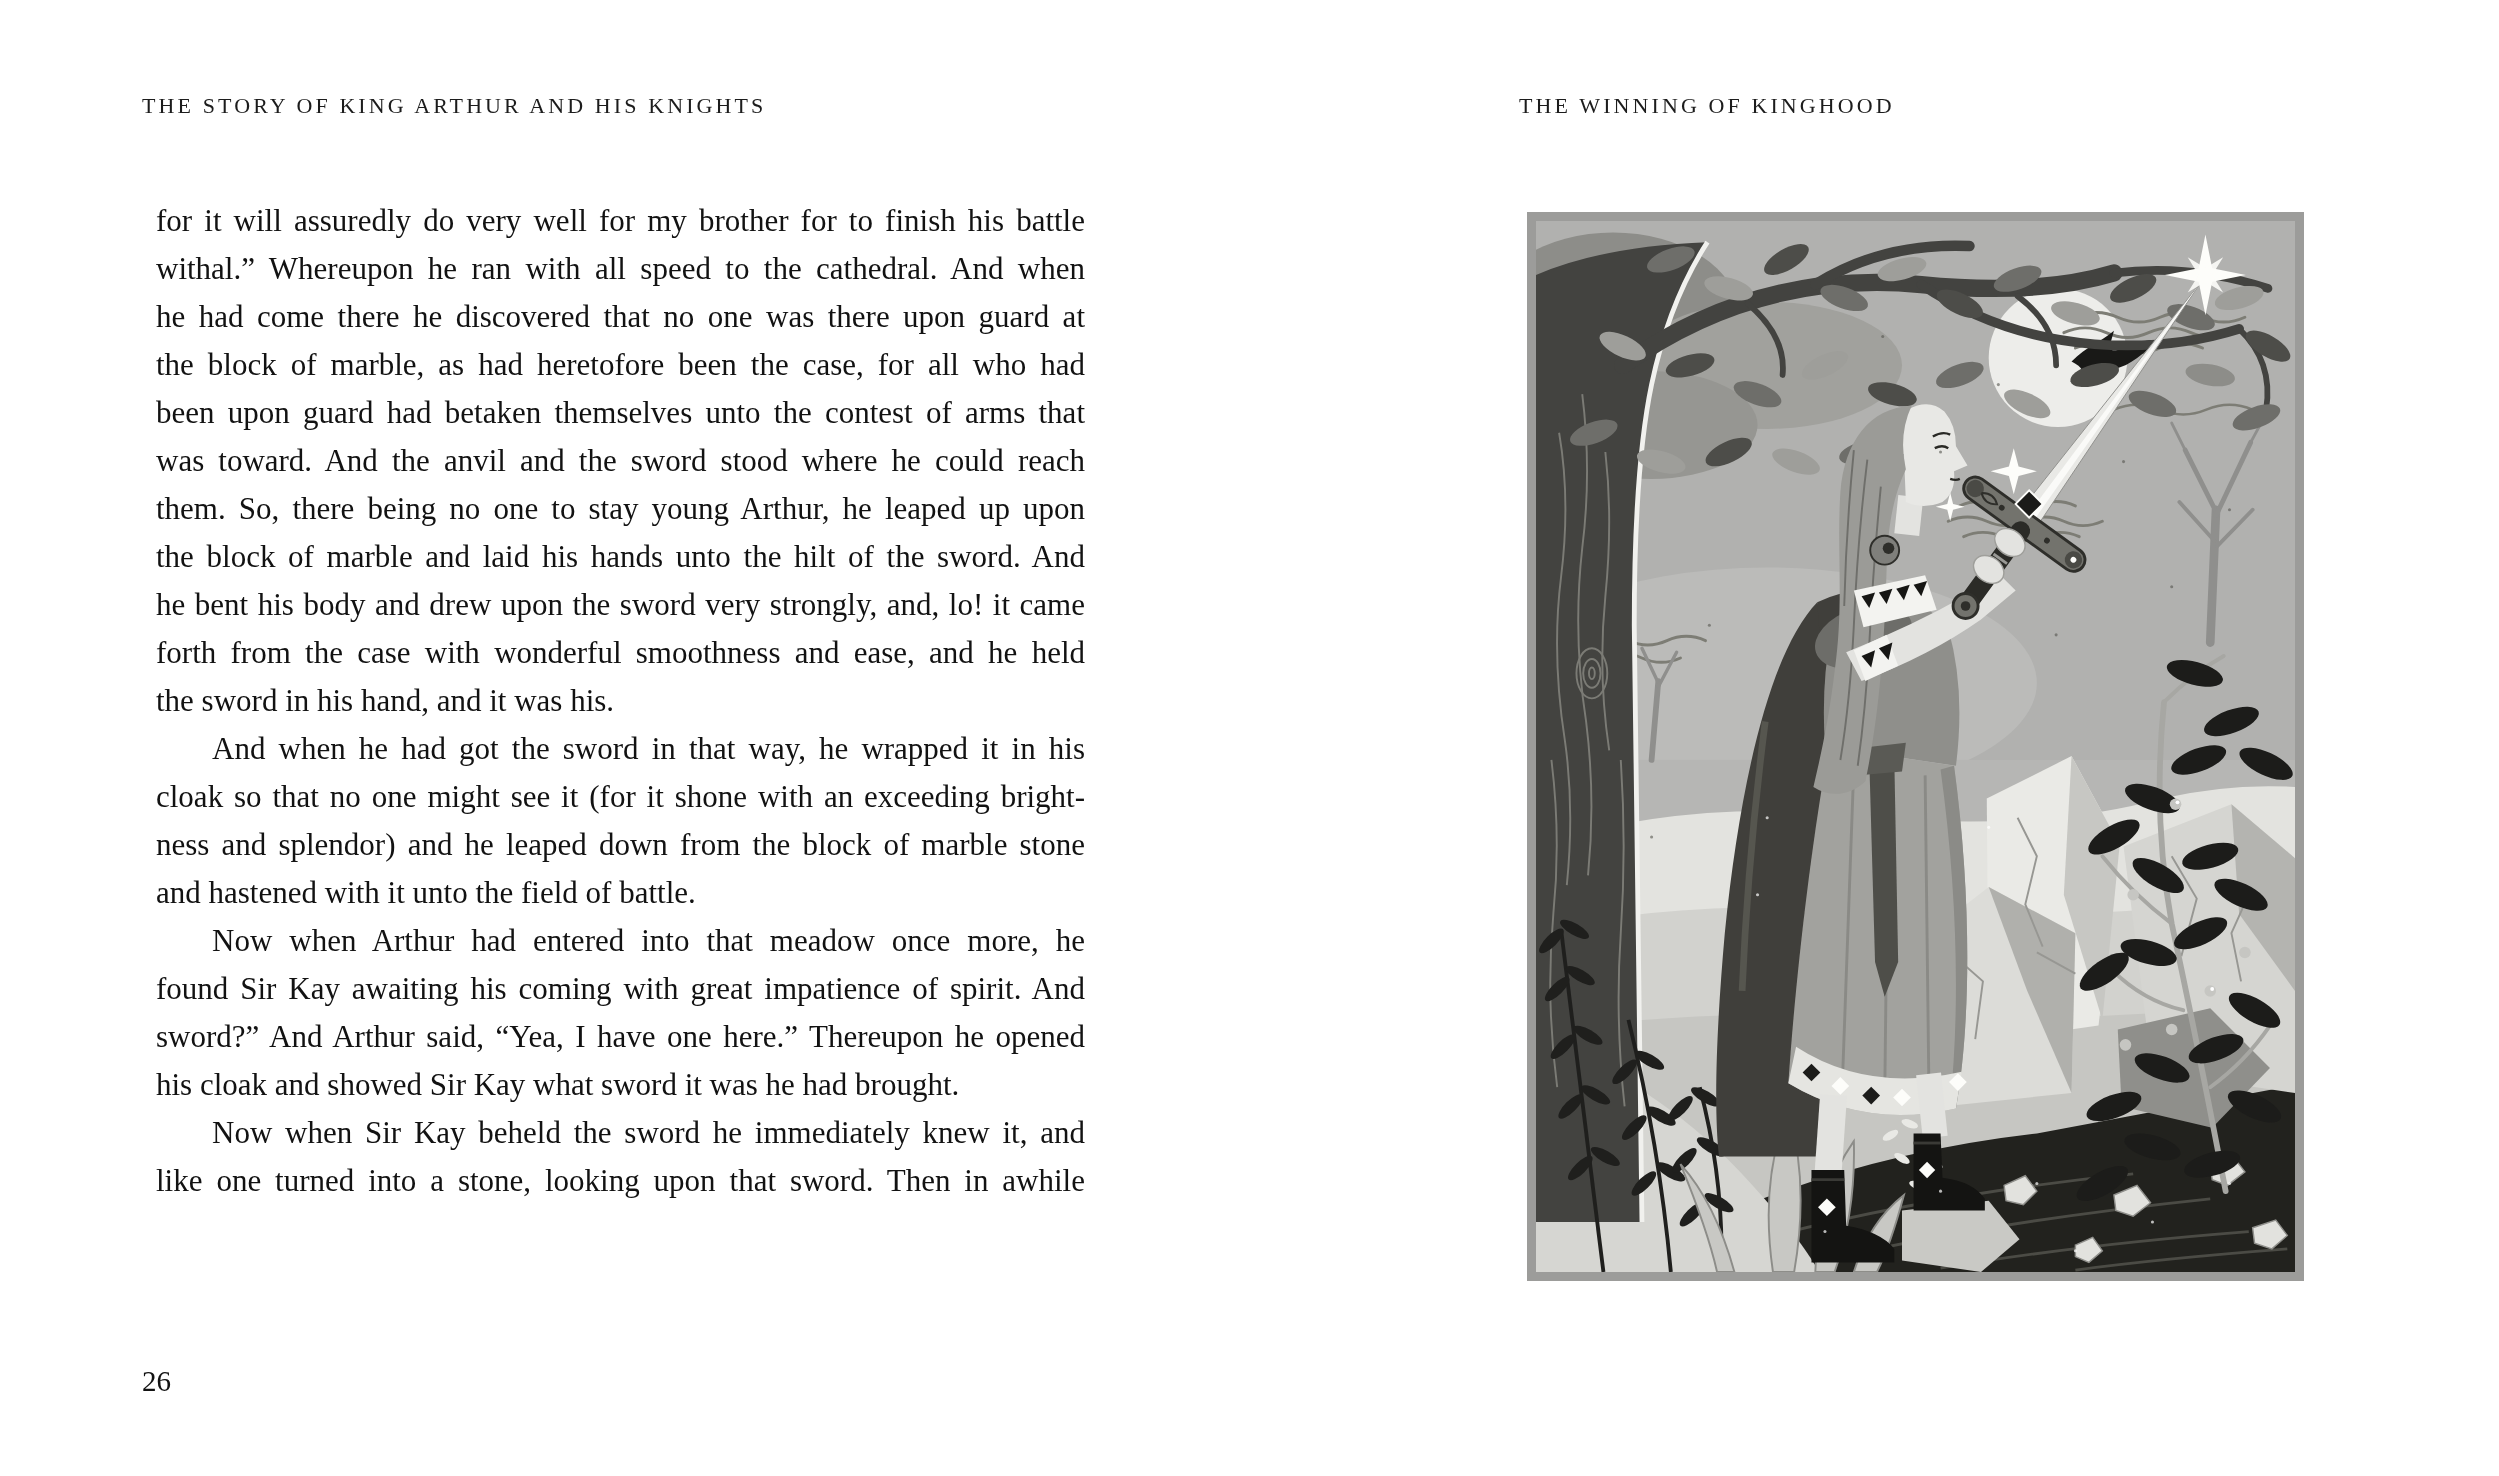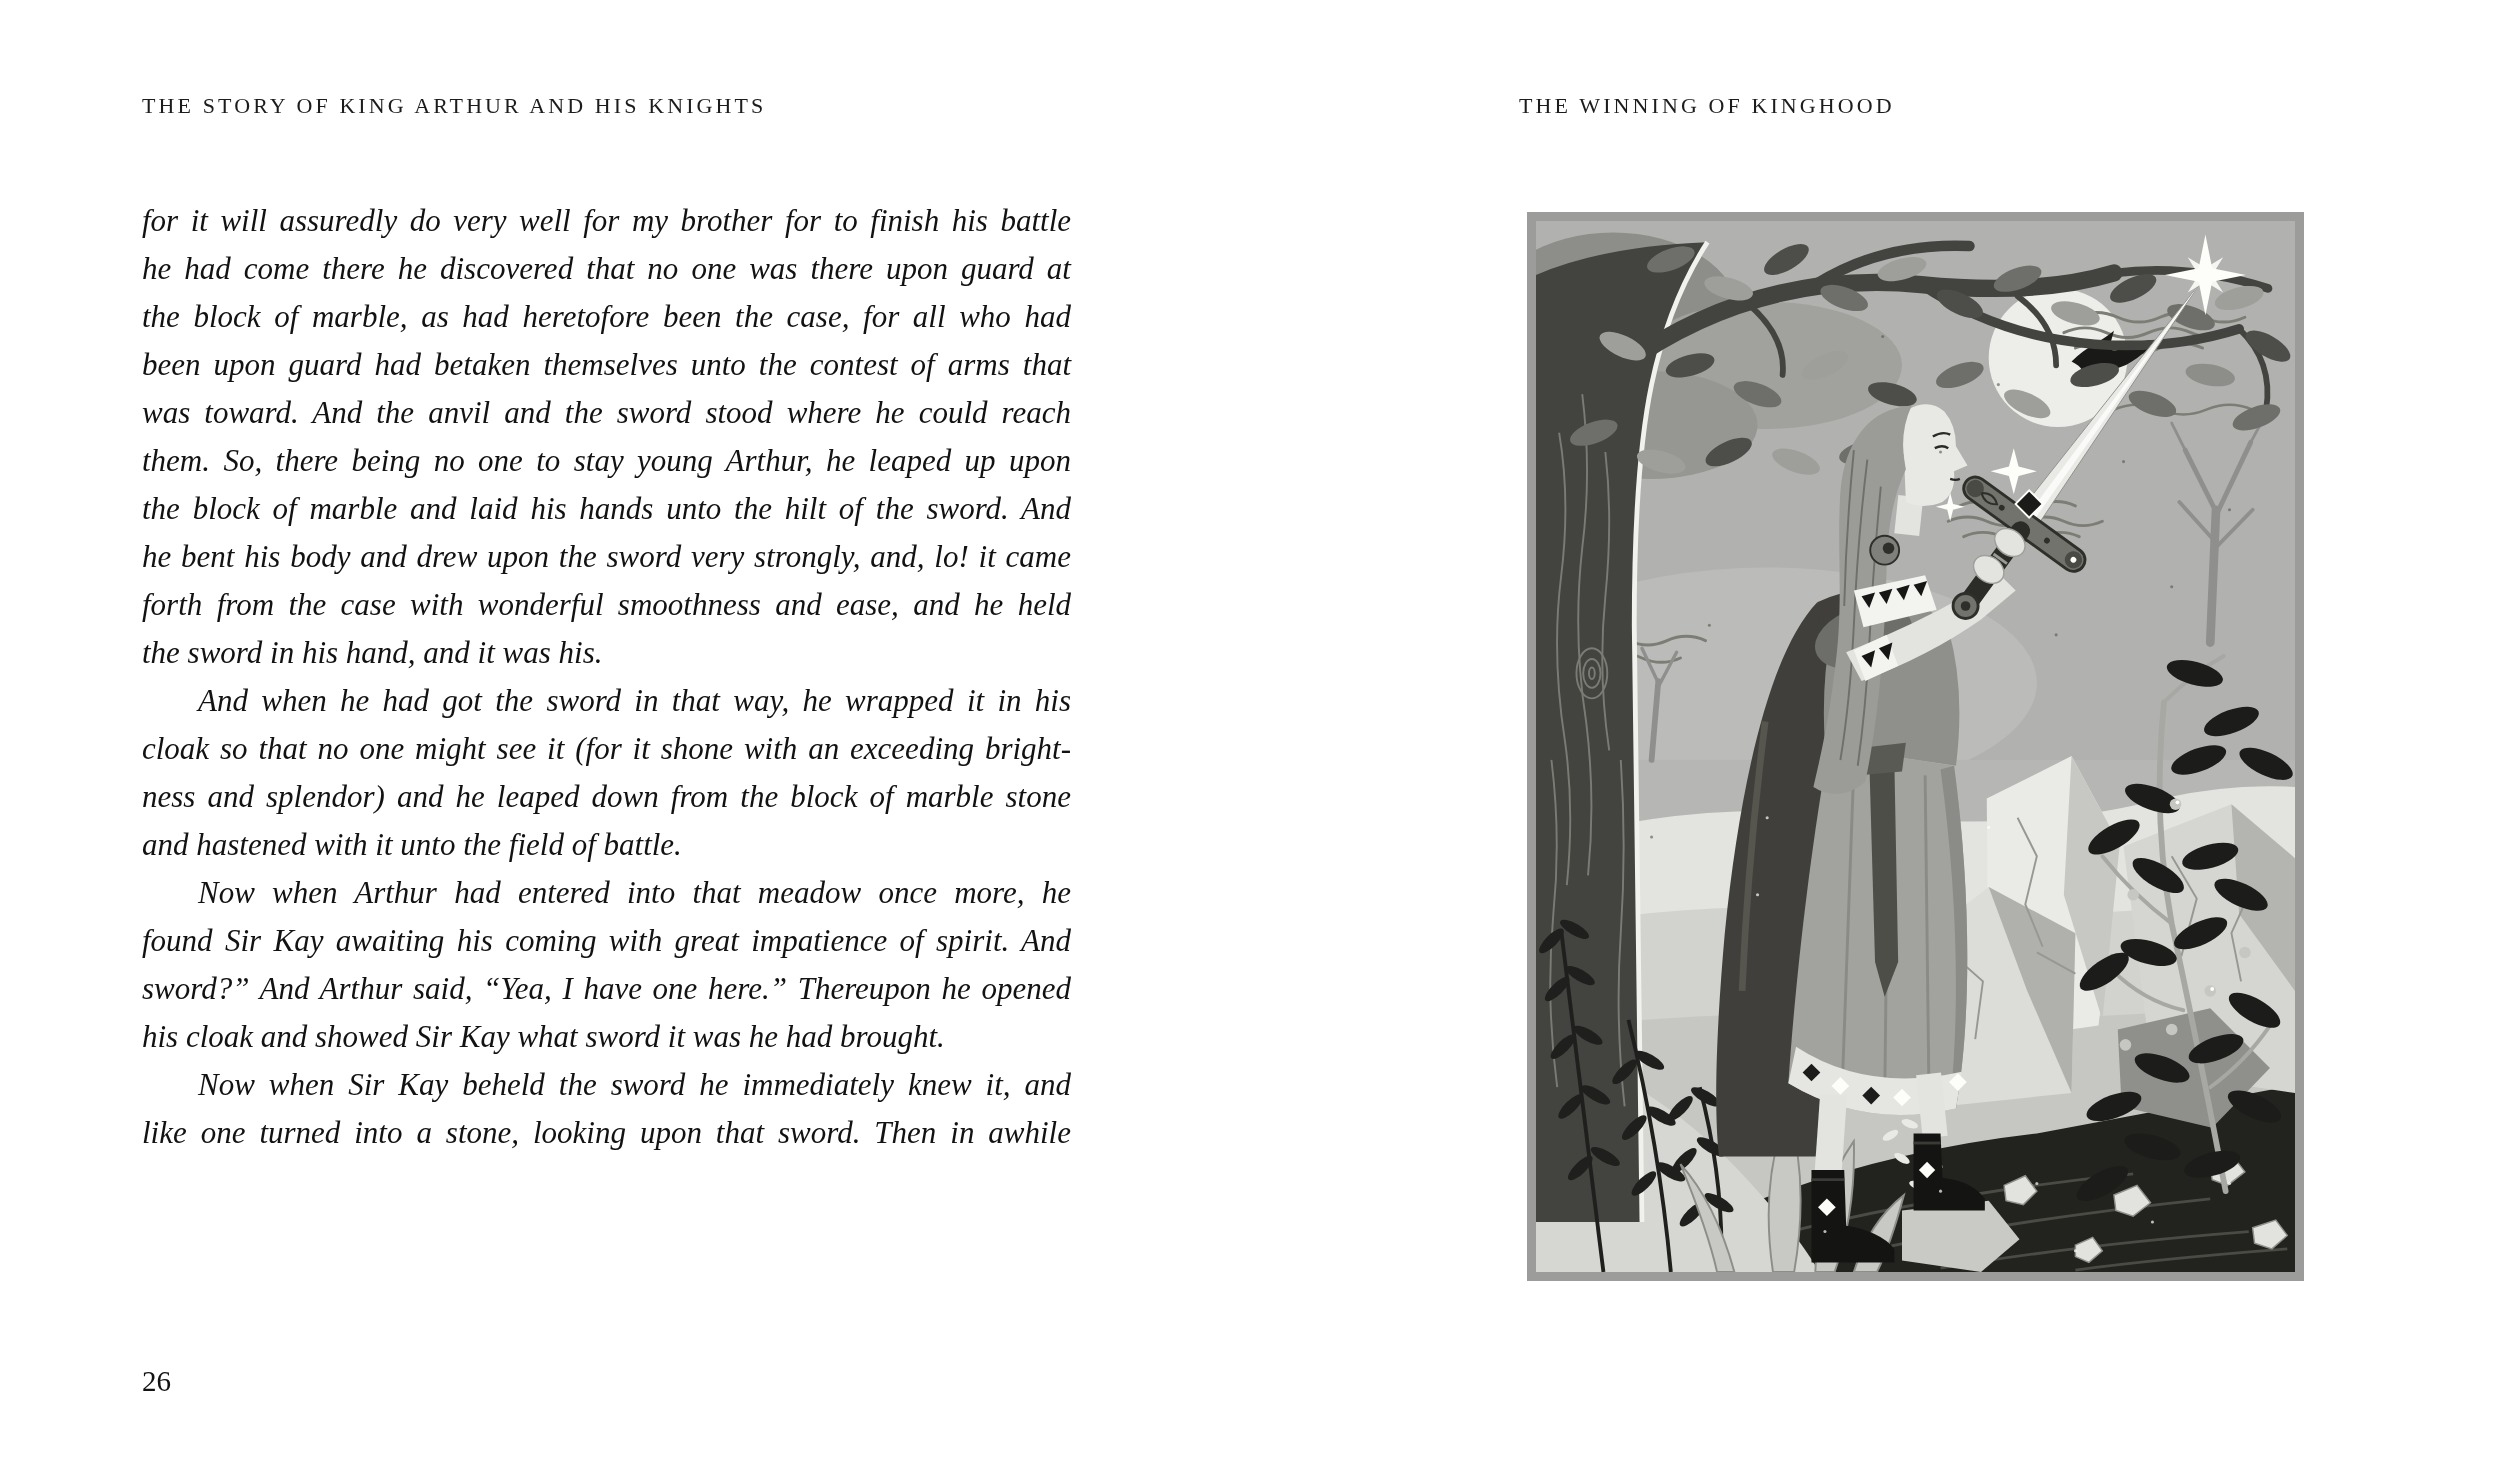--- a/index.html
+++ b/index.html
@@ -7,22 +7,22 @@
     width:2500px;height:1477px;position:relative;background:#ffffff;
     font-family:"Liberation Serif", serif;color:#141414;overflow:hidden;
   }
   .running-head{
     position:absolute;top:93px;font-size:22px;letter-spacing:3.1px;
     color:#1c1c1c;text-align:left;white-space:nowrap;font-weight:500;
   }
   .rh-left{left:142px;width:929px;}
   .rh-right{left:1519px;width:777px;}
   .textblock{
-    position:absolute;left:142px;top:197px;width:929px;
-    font-size:31px;line-height:48px;color:#121212;font-style:italic;
+    position:absolute;left:156px;top:197px;width:929px;
+    font-size:31px;line-height:48px;color:#121212;
   }
   .line{text-align:justify;text-align-last:justify;}
   .line.end{text-align:justify;text-align-last:left;}
   .line.indent{text-indent:56px;}
   .folio{
     position:absolute;left:142px;top:1365px;width:929px;
     text-align:left;font-size:29px;color:#121212;
   }
   .plate{
     position:absolute;left:1527px;top:212px;width:777px;height:1069px;
@@ -33,20 +33,21 @@
 </head>
 <body>
 
 <div class="spread">
 
   <div>
     <div class="running-head rh-left">THE STORY OF KING ARTHUR AND HIS KNIGHTS</div>
 
     <div class="textblock">
       <div class="line">for it will assuredly do very well for my brother for to finish his battle</div>
+      <div class="line">withal.” Whereupon he ran with all speed to the cathedral. And when</div>
       <div class="line">he had come there he discovered that no one was there upon guard at</div>
       <div class="line">the block of marble, as had heretofore been the case, for all who had</div>
       <div class="line">been upon guard had betaken themselves unto the contest of arms that</div>
       <div class="line">was toward. And the anvil and the sword stood where he could reach</div>
       <div class="line">them. So, there being no one to stay young Arthur, he leaped up upon</div>
       <div class="line">the block of marble and laid his hands unto the hilt of the sword. And</div>
       <div class="line">he bent his body and drew upon the sword very strongly, and, lo! it came</div>
       <div class="line">forth from the case with wonderful smoothness and ease, and he held</div>
       <div class="line end">the sword in his hand, and it was his.</div>
       <div class="line indent">And when he had got the sword in that way, he wrapped it in his</div>

